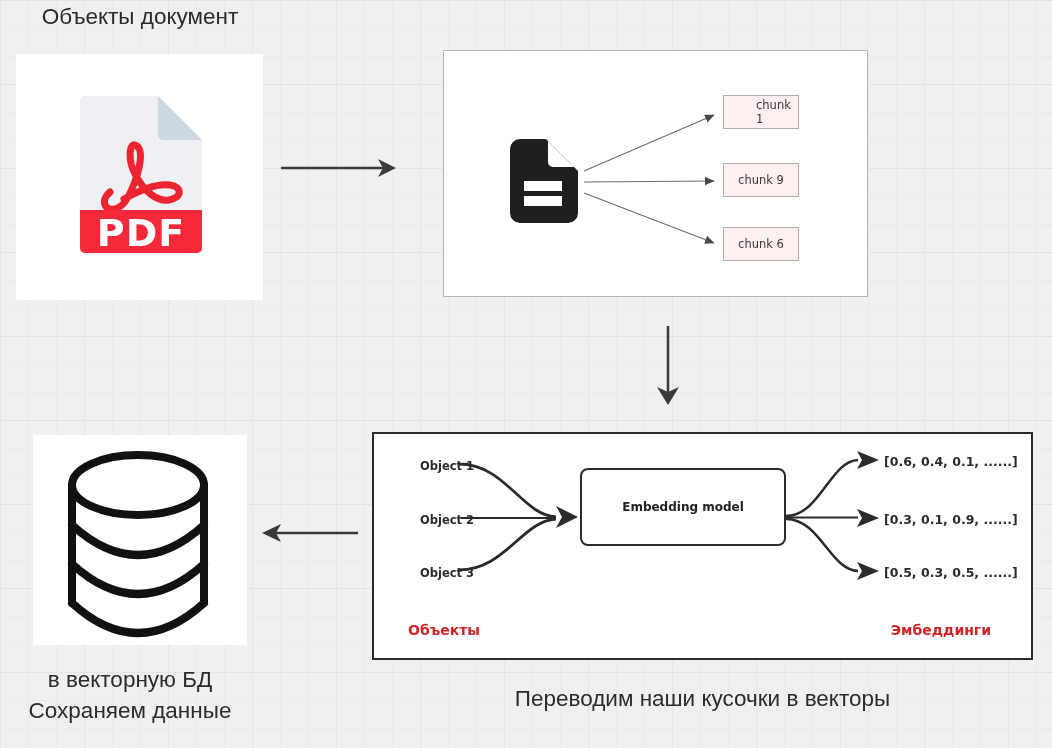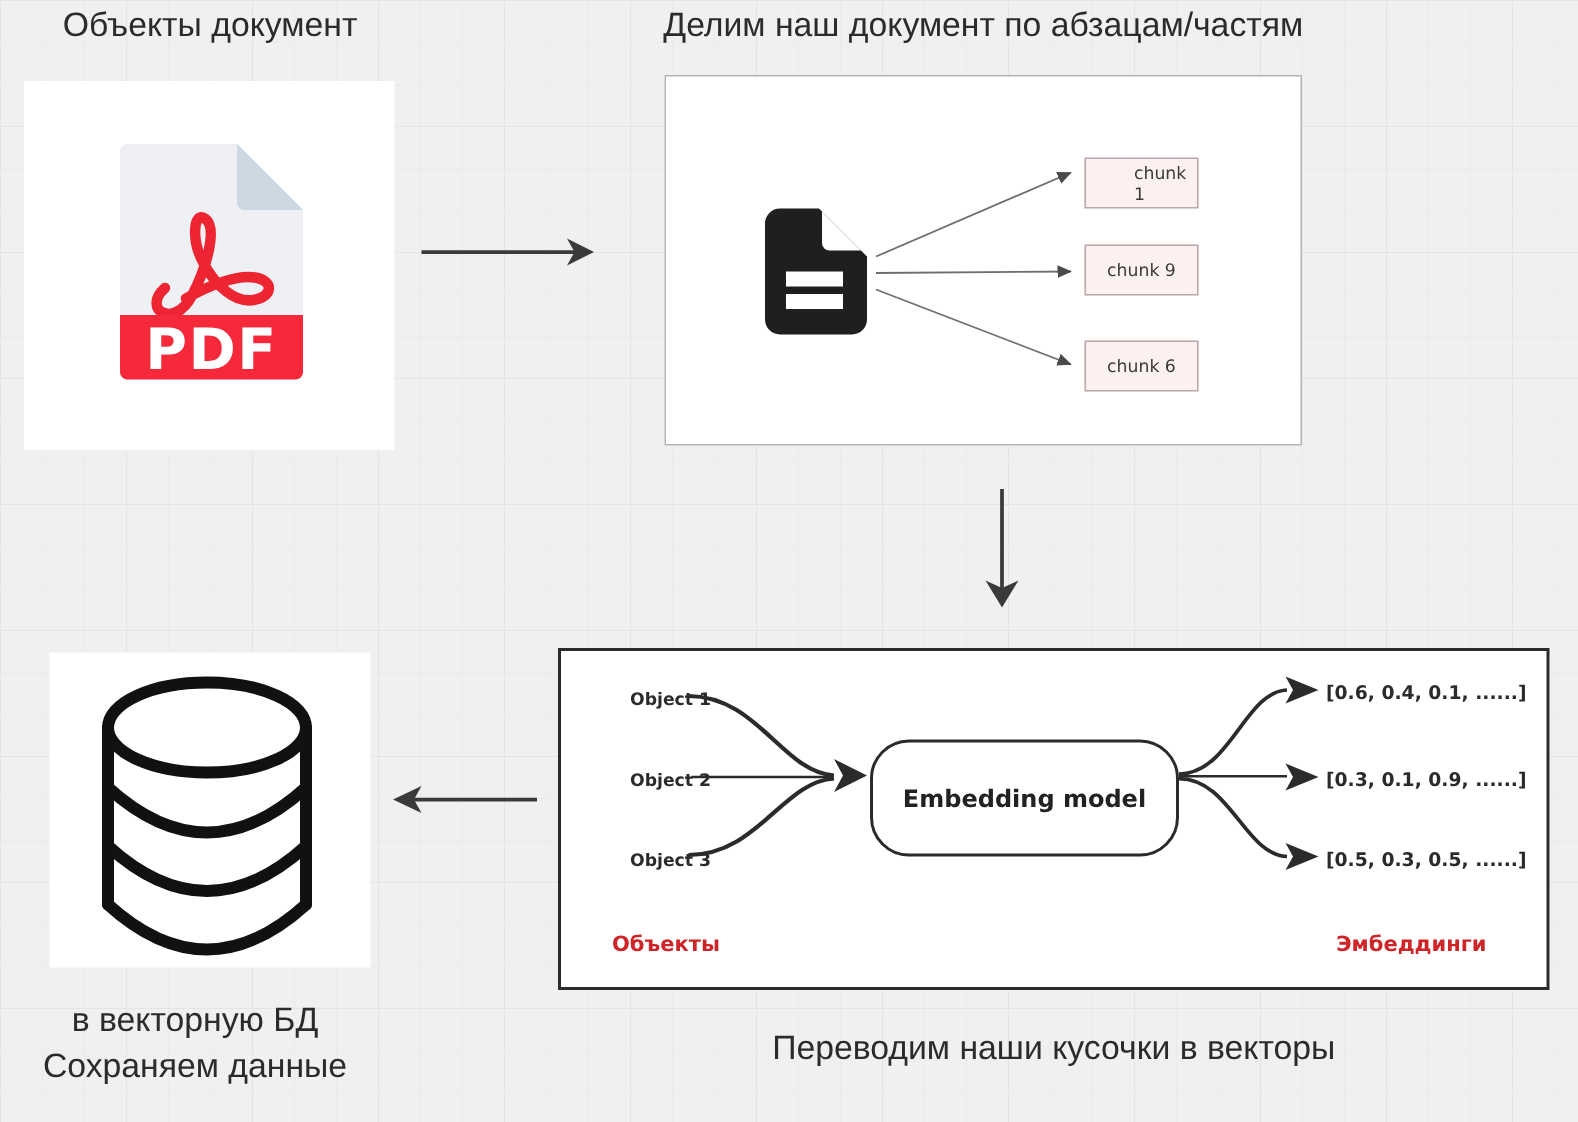--- a/index.html
+++ b/index.html
@@ -24,24 +24,24 @@
     position:absolute;left:279px;width:76px;height:34px;box-sizing:border-box;
     background:#fdf0f0;border:1px solid #b9a8a8;
     display:flex;align-items:center;justify-content:center;
     font-family:"DejaVu Sans", sans-serif;font-size:11.5px;color:#3a3a3a;
   }
   .obj{position:absolute;left:46px;font-family:"DejaVu Sans", sans-serif;
        font-weight:bold;font-size:11.5px;color:#2b2b2b;line-height:16px;}
   .vec{position:absolute;left:510px;font-family:"DejaVu Sans", sans-serif;
        font-weight:bold;font-size:12.5px;color:#2b2b2b;line-height:16px;}
   .model{
-    position:absolute;left:206px;top:59px;width:206px;height:78px;box-sizing:border-box;
-    border:2.5px solid #2b2b2b;border-radius:26px;background:#fff;
+    position:absolute;left:206px;top:34px;width:206px;height:78px;box-sizing:border-box;
+    border:2.5px solid #2b2b2b;border-radius:8px;background:#fff;
     display:flex;align-items:center;justify-content:center;
-    font-family:"DejaVu Sans", sans-serif;font-weight:bold;font-size:16px;color:#222;
+    font-family:"DejaVu Sans", sans-serif;font-weight:bold;font-size:12px;color:#222;
   }
   .redlab{position:absolute;bottom:20px;font-family:"DejaVu Sans", sans-serif;
           font-weight:bold;font-size:14px;color:#cf2428;}
   .caption{position:absolute;font-size:22.5px;text-align:center;color:#2b2b2b;}
   .overlay{position:absolute;left:0;top:0;z-index:10;pointer-events:none;}
   svg{display:block;}
 </style>
 </head>
 <body>
 
@@ -52,30 +52,29 @@
   <div class="card" style="left:16px;top:54px;width:247px;height:246px;">
     <svg width="247" height="246" viewBox="0 0 247 246">
       <path d="M64,47 a5,5 0 0 1 5,-5 h73 l44,44 v108 a5,5 0 0 1 -5,5 H69 a5,5 0 0 1 -5,-5 z" fill="#eef0f3"></path>
       <path d="M142,42 v39 a5,5 0 0 0 5,5 h39 z" fill="#cdd8e3"></path>
       <path d="M94,138 c-16,14 6,28 18,5 c10,-19 17,-45 9,-51 c-8,-6 -10,14 -1,30 c8,15 21,26 33,24 c13,-2 14,-13 1,-15 c-13,-2 -32,6 -46,14" fill="none" stroke="#ed2533" stroke-width="7" stroke-linecap="round" stroke-linejoin="round"></path>
       <path d="M64,156 h122 v38 a5,5 0 0 1 -5,5 H69 a5,5 0 0 1 -5,-5 z" fill="#f5293a"></path>
       <text x="125" y="192" text-anchor="middle" fill="#ffffff" font-family="DejaVu Sans, sans-serif" font-size="38" font-weight="bold" letter-spacing="1">PDF</text>
     </svg>
   </div>
 
-  <div class="title" style="left:433px;top:4px;width:445px;">Делим наш документ по абзацам/частям</div>
 
   <div class="box chunking-box" style="left:443px;top:50px;width:425px;height:247px;box-sizing:border-box;">
     <svg width="72" height="88" viewBox="0 0 72 88" style="position:absolute;left:64px;top:86px;">
       <path d="M2,12 a10,10 0 0 1 10,-10 h26 l32,32 v42 a10,10 0 0 1 -10,10 H12 a10,10 0 0 1 -10,-10 z" fill="#1f1f1f"></path>
       <path d="M40,4 l26,26 h-21 a5,5 0 0 1 -5,-5 z" fill="#ffffff"></path>
       <rect x="16" y="44" width="38" height="10" fill="#ffffff"></rect>
       <rect x="16" y="59" width="38" height="10" fill="#ffffff"></rect>
     </svg>
-    <div class="chunk" style="top:54px;padding-left:32px;">
+    <div class="chunk" style="top:44px;padding-left:32px;">
       <span>chunk 1</span>
     </div>
     <div class="chunk" style="top:112px;">
       <span>chunk 9</span>
     </div>
     <div class="chunk" style="top:176px;">
       <span>chunk 6</span>
     </div>
   </div>
 

